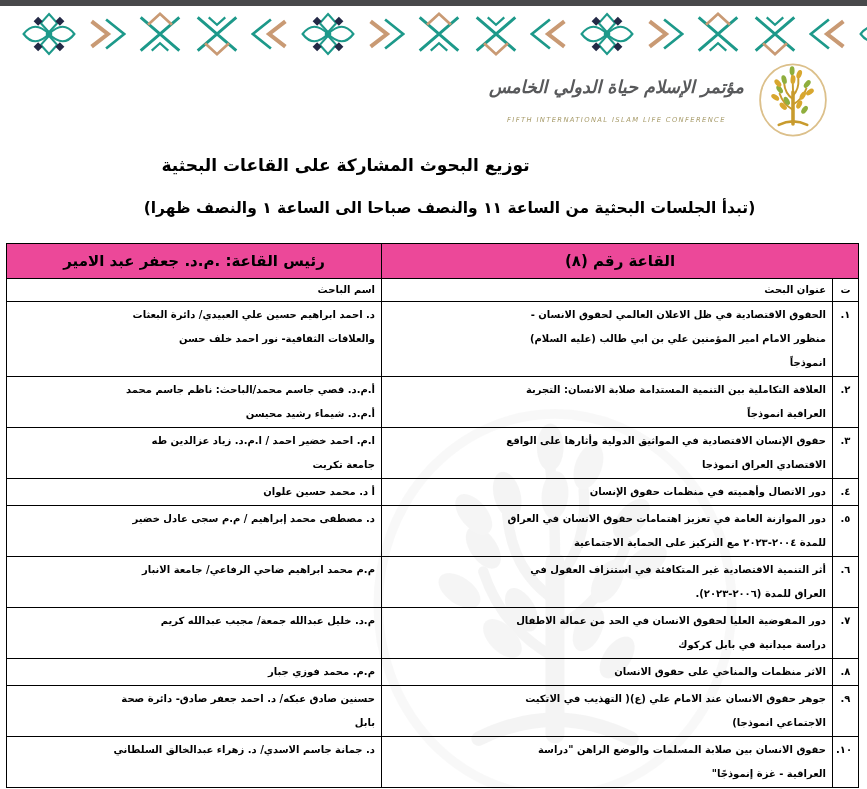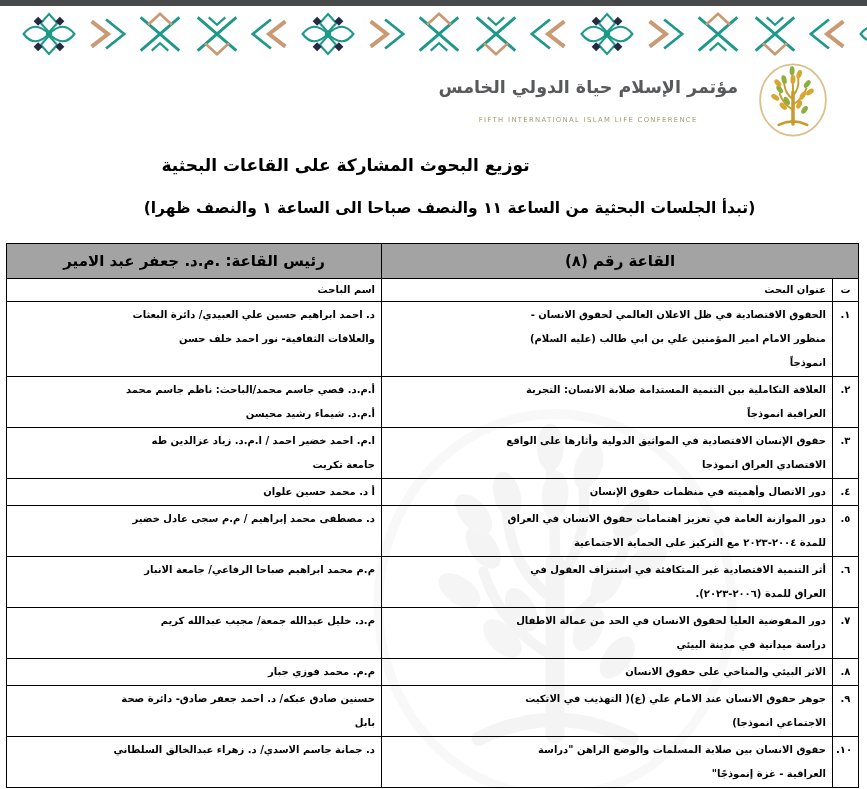--- a/index.html
+++ b/index.html
@@ -8,38 +8,38 @@
   .top-bar{position:absolute;top:0;left:0;width:867px;height:6px;background:#48494b;}
   .pattern-band{position:absolute;top:8px;left:0;width:867px;height:52px;overflow:hidden;}
   .pattern-row{display:flex;direction:ltr;align-items:center;justify-content:space-between;
                width:895px;padding-left:20px;height:52px;}
   .pat{flex:0 0 auto;display:block;}
   .pat-med{width:58px;height:48px;}
   .pat-x{width:48px;height:46px;}
   .pat-chev{width:38px;height:46px;}
   .flip-x{transform:scaleX(-1);}
   .flip-y{transform:scaleY(-1);}
-  .logo-row{position:absolute;top:60px;right:34px;display:flex;direction:rtl;align-items:center;gap:15px;}
+  .logo-row{position:absolute;top:60px;right:34px;display:flex;direction:rtl;align-items:center;gap:9px;font-style:italic;}
   .logo-mark{width:80px;height:80px;}
   .logo-text{text-align:center;}
   .logo-ar{font-size:17.5px;font-weight:bold;color:#58595b;direction:rtl;white-space:nowrap;}
   .logo-en{font-size:6.8px;color:#a89c6b;letter-spacing:1.35px;margin-top:19px;direction:ltr;white-space:nowrap;}
   .doc-title{position:absolute;top:155px;left:0;width:691px;text-align:center;
              font-size:17px;font-weight:bold;color:#000;direction:rtl;}
   .doc-subtitle{position:absolute;top:199px;left:16px;width:867px;text-align:center;
              font-size:15.5px;font-weight:bold;color:#000;direction:rtl;}
   .watermark{position:absolute;left:340px;top:390px;width:430px;height:430px;
              opacity:.1;filter:grayscale(1);}
   table.papers{position:absolute;top:243px;right:8px;width:852px;direction:rtl;
                border-collapse:collapse;table-layout:fixed;z-index:2;}
   table.papers td{border:1px solid #000;font-weight:bold;color:#000;vertical-align:top;
                   font-size:10px;line-height:24px;padding:1px 6px;white-space:pre-line;
                   background:transparent;overflow:hidden;}
   tr.head-green{height:35px;}
-  tr.head-green td{background:#a3a3a3;text-align:center;font-size:15px;vertical-align:middle;line-height:18px;}
+  tr.head-green td{background:#ec4899;text-align:center;font-size:15px;vertical-align:middle;line-height:18px;}
   tr.head-cols{height:23px;}
   tr.head-cols td{line-height:20px;}
   td.cell-num{text-align:center;padding:1px 2px;}
   tr.tr-3l{height:75px;} tr.tr-2l{height:51px;} tr.tr-1l{height:27px;} tr.tr-last{height:46px;}
 </style>
 </head>
 <body>
 
 <svg width="0" height="0" style="position:absolute" aria-hidden="true">
   <defs>
@@ -216,31 +216,31 @@
   <tr class="tr-2l">
     <td class="cell-num">٥.</td>
     <td>دور الموازنة العامة في تعزيز اهتمامات حقوق الانسان في العراق
 للمدة ٢٠٠٤-٢٠٢٣ مع التركيز على الحماية الاجتماعية</td>
     <td>د. مصطفى محمد إبراهيم  / م.م سجى عادل خضير</td>
   </tr>
   <tr class="tr-2l">
     <td class="cell-num">٦.</td>
     <td>أثر التنمية الاقتصادية غير المتكافئة في استنزاف العقول في
 العراق للمدة (٢٠٠٦-٢٠٢٣).</td>
-    <td>م.م محمد ابراهيم صباحا الرفاعي/ جامعة الانبار</td>
+    <td>م.م محمد ابراهيم ضاحي الرفاعي/ جامعة الانبار</td>
   </tr>
   <tr class="tr-2l">
     <td class="cell-num">٧.</td>
     <td>دور المفوضية العليا لحقوق الانسان في الحد من عمالة الاطفال
-دراسة ميدانية في مدينة البيئي</td>
+دراسة ميدانية في بابل كركوك</td>
     <td>م.د. خليل عبدالله جمعة/ مجيب عبدالله كريم</td>
   </tr>
   <tr class="tr-1l">
     <td class="cell-num">٨.</td>
-    <td>الاثر البيئي والمناخي على حقوق الانسان</td>
+    <td>الاثر منظمات والمناخي على حقوق الانسان</td>
     <td>م.م. محمد فوزي جبار</td>
   </tr>
   <tr class="tr-2l">
     <td class="cell-num">٩.</td>
     <td>جوهر حقوق الانسان عند الامام علي (ع)( التهذيب في الاتكيت
 الاجتماعي انموذجا)</td>
     <td>حسنين صادق عبكه/ د. احمد جعفر صادق- دائرة صحة
 بابل</td>
   </tr>
   <tr class="tr-last">

